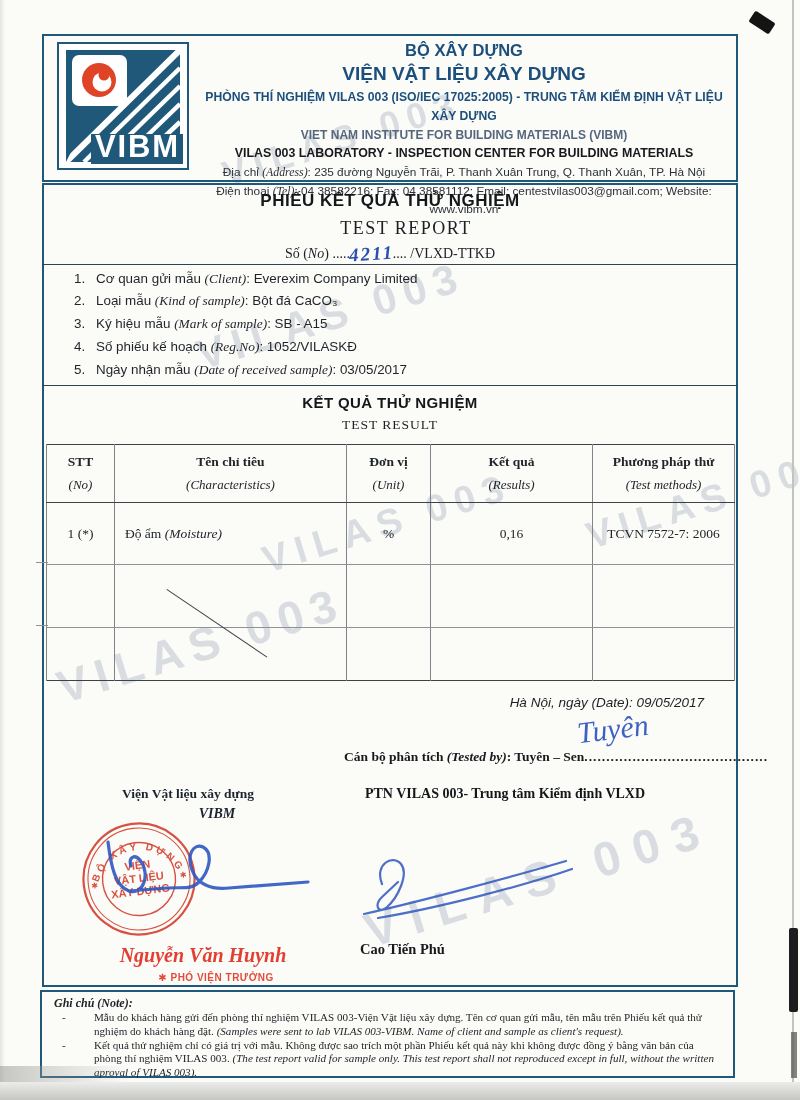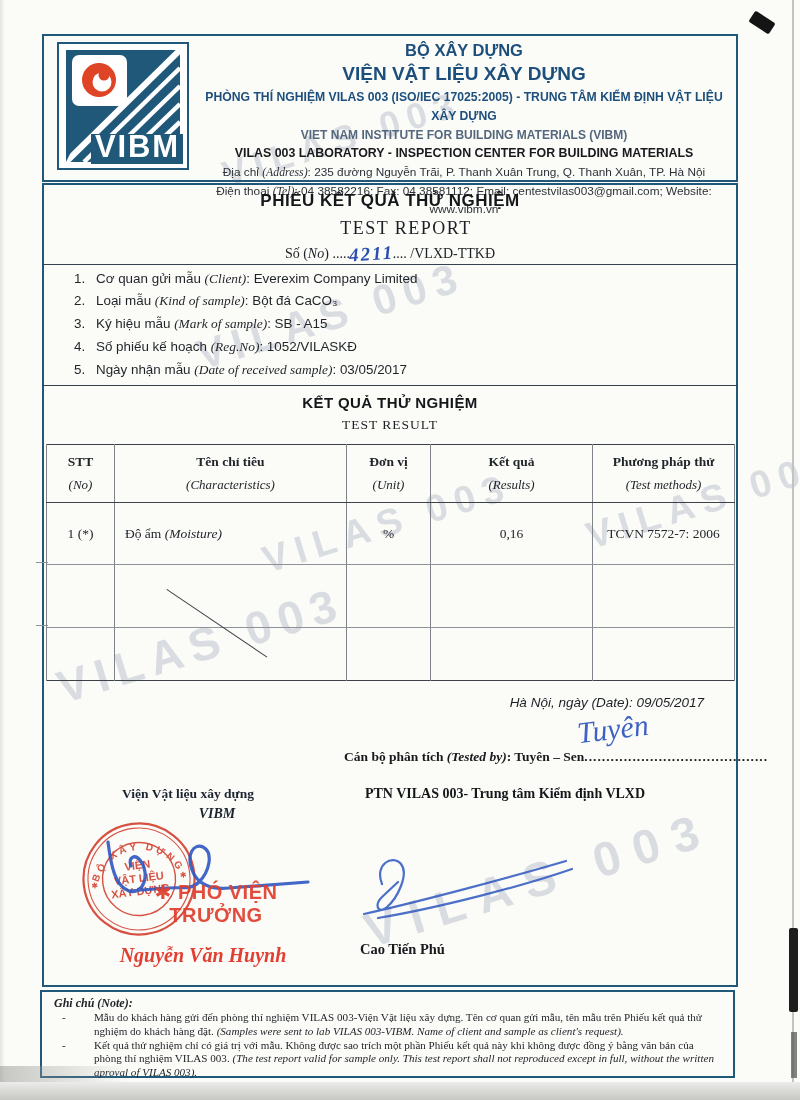--- a/index.html
+++ b/index.html
@@ -75,22 +75,22 @@
             font-family:"Liberation Serif","DejaVu Serif",serif;color:#1c2430;}
   .org-left .l1{font-size:13.5px;font-weight:600;}
   .org-left .l2{font-size:14px;font-weight:bold;font-style:italic;padding-left:58px;margin-top:4px;}
   .org-center{position:absolute;left:320px;top:786px;width:370px;text-align:center;z-index:3;
               font-family:"Liberation Serif","DejaVu Serif",serif;color:#14171a;}
   .org-center .l1{font-size:14px;font-weight:bold;}
   .org-center .l2{font-size:13.5px;font-weight:bold;font-style:italic;margin-top:4px;}
   .stamp{position:absolute;left:80px;top:820px;z-index:4;}
   .sigL{position:absolute;left:95px;top:828px;z-index:5;}
   .sigR{position:absolute;left:348px;top:852px;z-index:5;}
-  .deputy{position:absolute;left:112px;top:880px;width:208px;text-align:center;z-index:5;
-          font-size:20px;font-weight:bold;color:rgba(224,62,45,.93);letter-spacing:.5px;}
+  .deputy{position:absolute;left:112px;top:972px;width:208px;text-align:center;z-index:5;
+          font-size:10px;font-weight:bold;color:rgba(224,62,45,.93);letter-spacing:.5px;}
   .deputy-name{position:absolute;left:94px;top:944px;width:218px;text-align:center;z-index:5;
           font-family:"Liberation Serif","DejaVu Serif",serif;font-weight:bold;font-style:italic;
           font-size:20px;color:rgba(224,52,38,.95);}
   .director{position:absolute;left:360px;top:941px;z-index:3;
           font-family:"Liberation Serif","DejaVu Serif",serif;font-weight:bold;
           font-size:14.5px;color:#17191c;}
   
   .notes-box{position:absolute;left:40px;top:990px;width:695px;height:88px;z-index:3;
              border:2.5px solid #20587a;background:transparent;
              font-family:"Liberation Serif","DejaVu Serif",serif;color:#1d2126;

